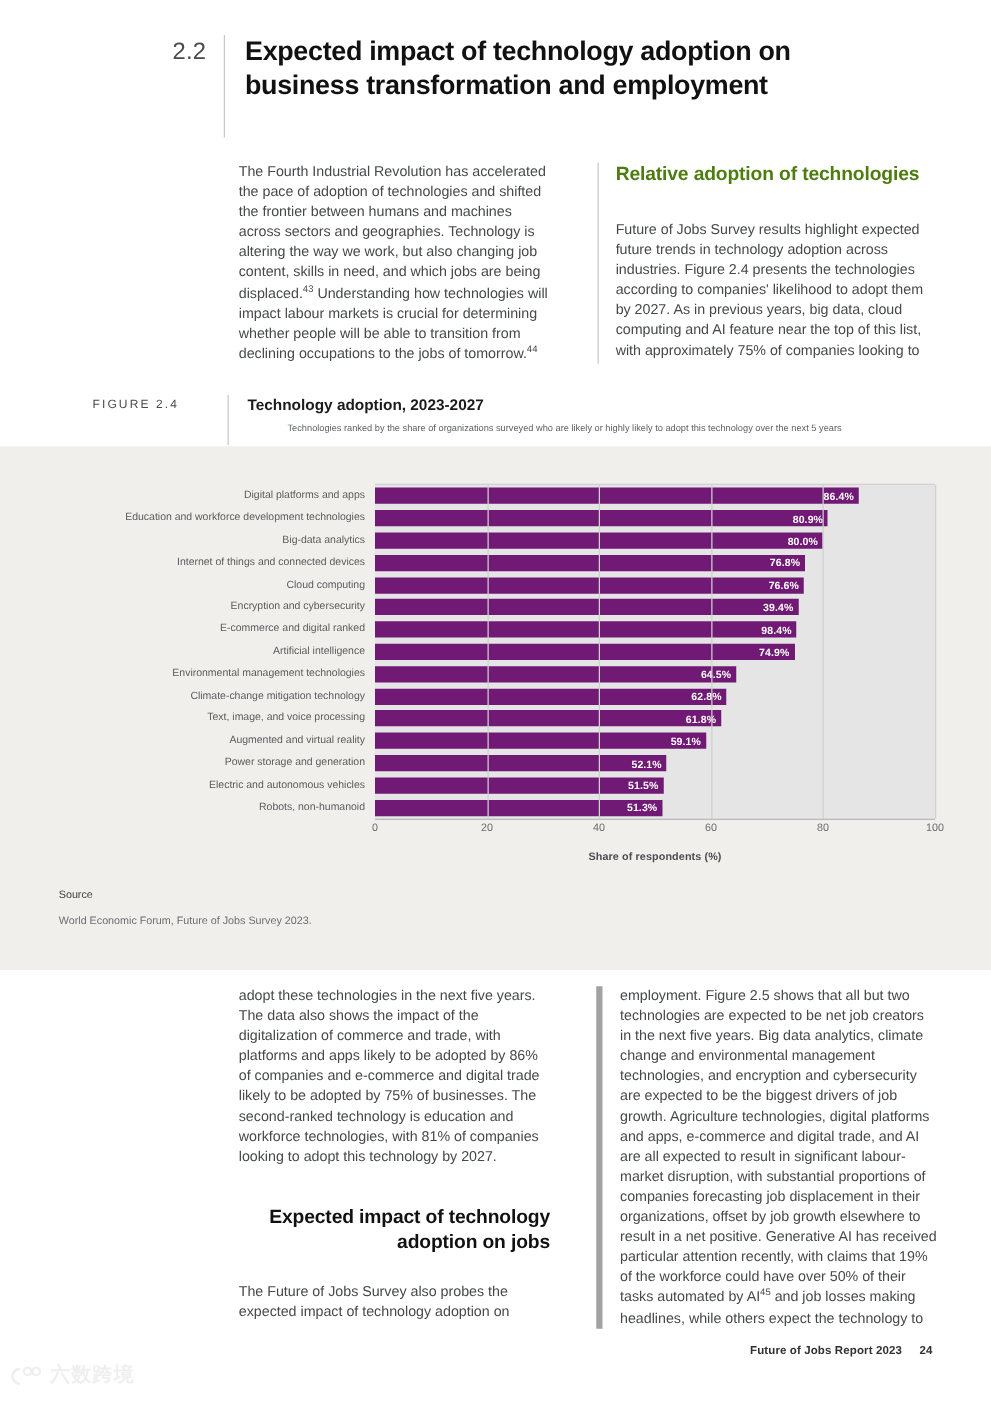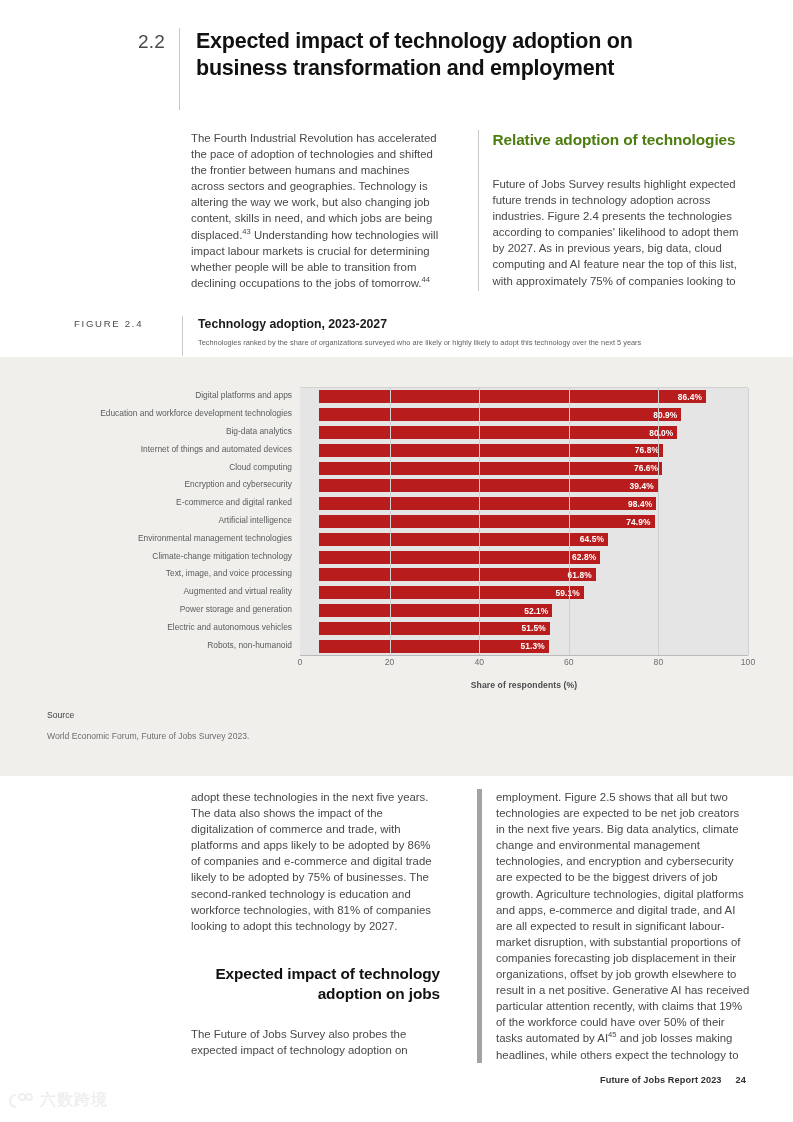--- a/index.html
+++ b/index.html
@@ -115,20 +115,21 @@
     font-size: 12.3px;
     font-weight: bold;
     color: #1b1b1b;
     line-height: 16px;
   }
   .fig-sub {
     font-size: 7.4px;
     color: #5d5f61;
     margin-top: 6px;
     line-height: 10px;
+    margin-left: 32px;
   }
 
   
   .chart {
     position: absolute;
     left: 0;
     top: 0;
     width: 793px;
     height: 419px;
   }
@@ -150,25 +151,24 @@
     background: #d0d0d0;
   }
   .rows {
     position: absolute;
     left: 0; top: 0; right: 0; bottom: 0;
   }
   .bar {
     position: absolute;
     left: 0;
     height: 13px;
-    background: #b91c1c;
+    background: #701a75;
     display: flex;
     align-items: center;
     justify-content: flex-end;
-    margin-left: 19px;
   }
   .bar-val {
     color: #ffffff;
     font-size: 8.4px;
     font-weight: bold;
     padding-right: 4px;
     white-space: nowrap;
     letter-spacing: .1px;
   }
   .cat-label {
@@ -318,21 +318,21 @@
   </div>
 </div>
 
 <div class="figure-band">
   <div class="chart">
 
     <div class="cat-col">
         <div class="cat-label" style="top: 2.4px;">Digital platforms and apps</div>
         <div class="cat-label" style="top: 20.2px;">Education and workforce development technologies</div>
         <div class="cat-label" style="top: 38px;">Big-data analytics</div>
-        <div class="cat-label" style="top: 55.8px;">Internet of things and automated devices</div>
+        <div class="cat-label" style="top: 55.8px;">Internet of things and connected devices</div>
         <div class="cat-label" style="top: 73.6px;">Cloud computing</div>
         <div class="cat-label" style="top: 91.4px;">Encryption and cybersecurity</div>
         <div class="cat-label" style="top: 109.2px;">E-commerce and digital ranked</div>
         <div class="cat-label" style="top: 127px;">Artificial intelligence</div>
         <div class="cat-label" style="top: 144.8px;">Environmental management technologies</div>
         <div class="cat-label" style="top: 162.6px;">Climate-change mitigation technology</div>
         <div class="cat-label" style="top: 180.4px;">Text, image, and voice processing</div>
         <div class="cat-label" style="top: 198.2px;">Augmented and virtual reality</div>
         <div class="cat-label" style="top: 216px;">Power storage and generation</div>
         <div class="cat-label" style="top: 233.8px;">Electric and autonomous vehicles</div>

